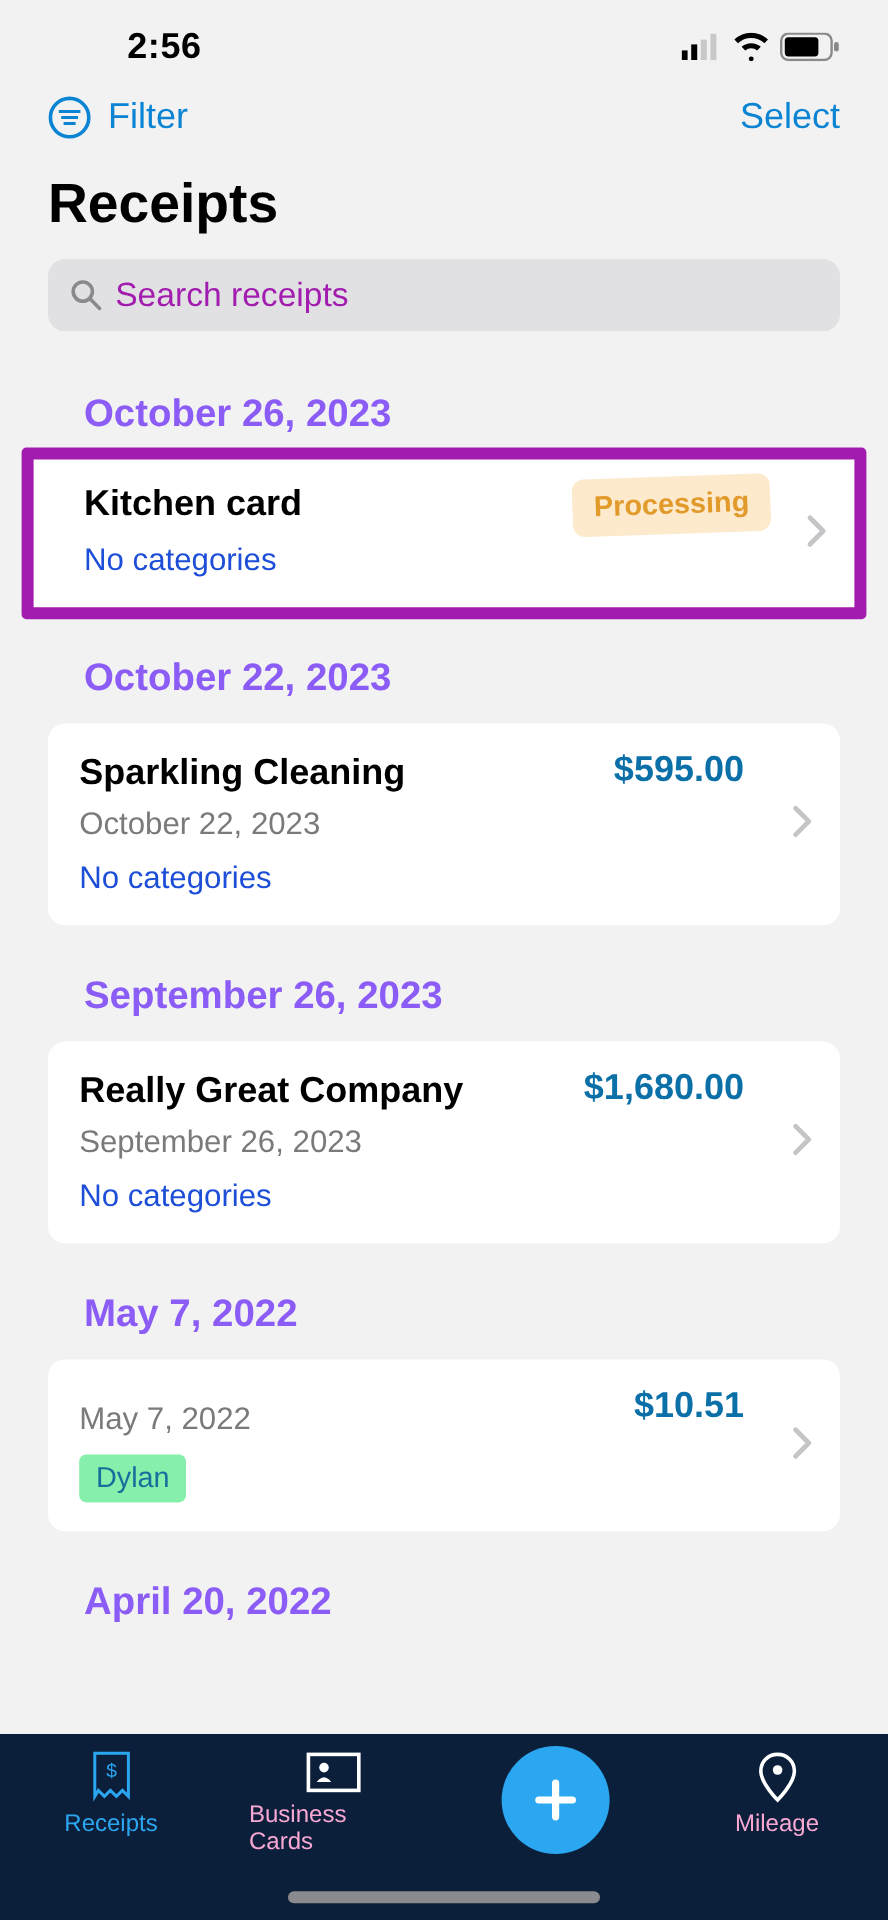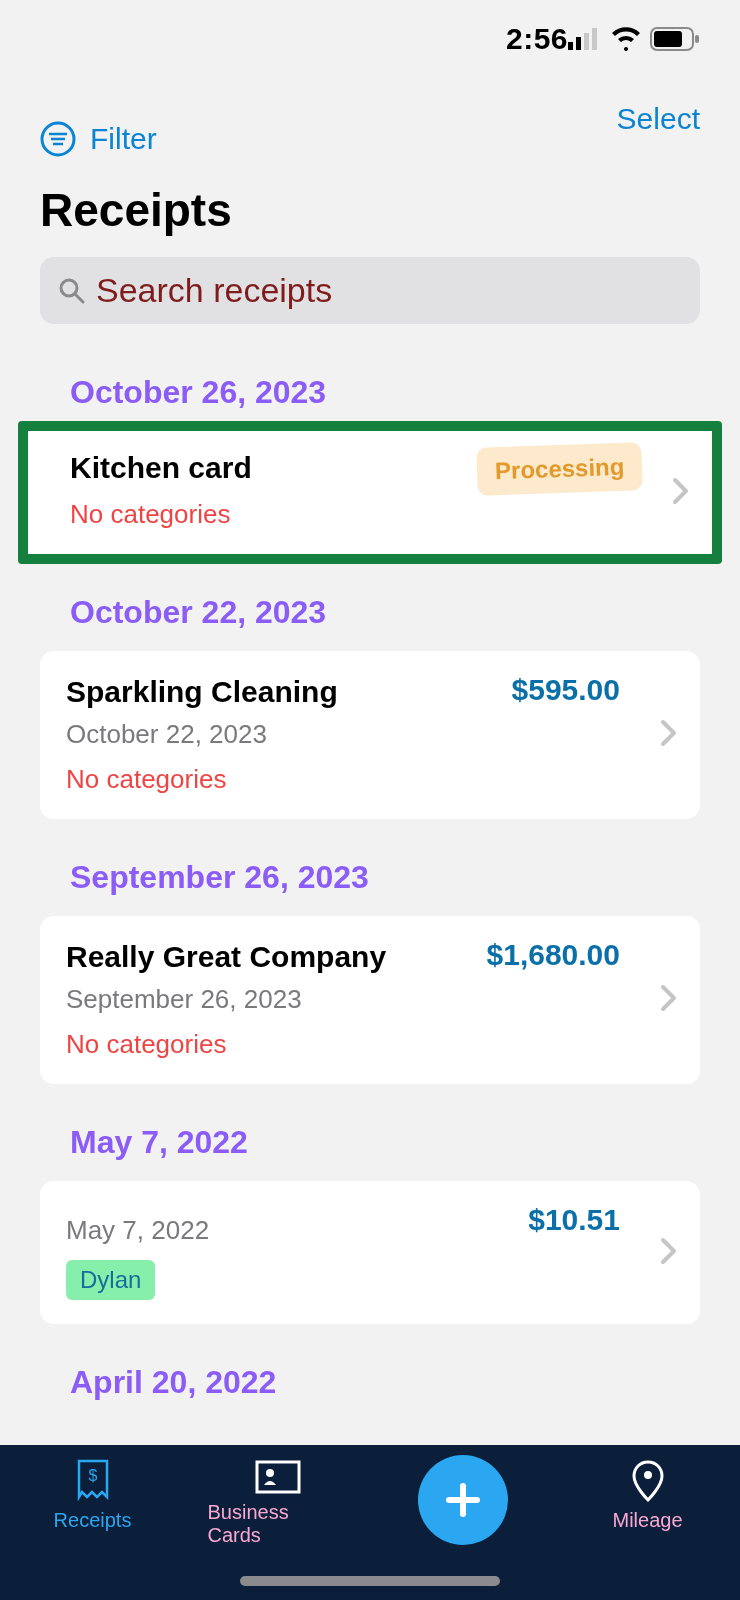--- a/index.html
+++ b/index.html
@@ -1,39 +1,39 @@
 <!DOCTYPE html>
 <html><head>
   <meta charset="utf-8">
   <style>
     * { margin: 0; padding: 0; box-sizing: border-box; font-family: -apple-system, BlinkMacSystemFont, 'Segoe UI', sans-serif; }
     body { width: 740px; height: 1600px; background: #f2f2f2; position: relative; overflow: hidden; }
     
-    .status-bar { display: flex; justify-content: flex-end; align-items: center; padding: 18px 40px 10px 90px; height: 70px; margin-left: 16px; }
+    .status-bar { display: flex; justify-content: space-between; align-items: center; padding: 18px 40px 10px 90px; height: 70px; margin-left: 16px; }
     .status-time { font-size: 30px; font-weight: 600; letter-spacing: 0.5px; }
     .status-icons { display: flex; align-items: center; gap: 8px; }
     
     .top-bar { display: flex; justify-content: space-between; align-items: center; padding: 10px 40px 20px 40px; }
-    .filter-group { display: flex; align-items: center; gap: 14px; margin-top: 41px; }
+    .filter-group { display: flex; align-items: center; gap: 14px; }
     .filter-icon { display:flex; align-items:center; justify-content:center; }
     .filter-label { font-size: 30px; color: #0b84d3; }
     .select-label { font-size: 30px; color: #0b84d3; }
     
     .page-title { font-size: 46px; font-weight: 700; padding: 6px 40px 20px 40px; color: #000; }
     
     .search-bar { margin: 0 40px 30px 40px; background: #e1e1e3; border-radius: 14px; padding: 14px 18px; display: flex; align-items: center; gap: 10px; }
-    .search-placeholder { font-size: 34px; color: #7f1d1d; }
+    .search-placeholder { font-size: 28px; color: #a21caf; }
     
     .section-header { font-size: 32px; font-weight: 700; padding: 20px 40px 10px 70px; color: #8b5cf6; }
     
     .receipt-card { background: #fff; border-radius: 14px; margin: 10px 40px; padding: 24px 26px; position: relative; }
-    .receipt-card.outlined { border: 10px solid #15803d; border-radius: 4px; margin: 0 18px; padding: 20px 34px 24px 42px;}
+    .receipt-card.outlined { border: 10px solid #a21caf; border-radius: 4px; margin: 0 18px; padding: 20px 34px 24px 42px;}
     .receipt-title { font-size: 30px; font-weight: 600; color: #000; }
     .receipt-subdate { font-size: 26px; color: #7a7a7d; margin-top: 10px; }
-    .receipt-nocats { font-size: 26px; color: #ef4444; margin-top: 14px; }
+    .receipt-nocats { font-size: 26px; color: #1d4ed8; margin-top: 14px; }
     .receipt-amount { position: absolute; right: 80px; top: 22px; font-size: 30px; font-weight: 700; color: #0b6fa8; }
     .chevron { position: absolute; right: 22px; top: 50%; transform: translateY(-50%); }
     
     .processing-badge { position: absolute; right: 70px; top: 14px; background: #fde9cb; color: #e29a2b; padding: 10px 18px; border-radius: 10px; font-size: 24px; font-weight: 600; transform: rotate(-2deg); }
     
     .tags { display: flex; gap: 14px; margin-top: 14px; }
     .tag { background: #86efac; color: #186d9b; padding: 6px 14px; border-radius: 6px; font-size: 24px; }
     
     .bottom-nav { position: absolute; bottom: 0; left: 0; right: 0; height: 155px; background: #0b1f3a; display: flex; justify-content: space-around; align-items: flex-start; padding-top: 14px; }
     .nav-item { display: flex; flex-direction: column; align-items: center; gap: 6px; width: 140px; }

